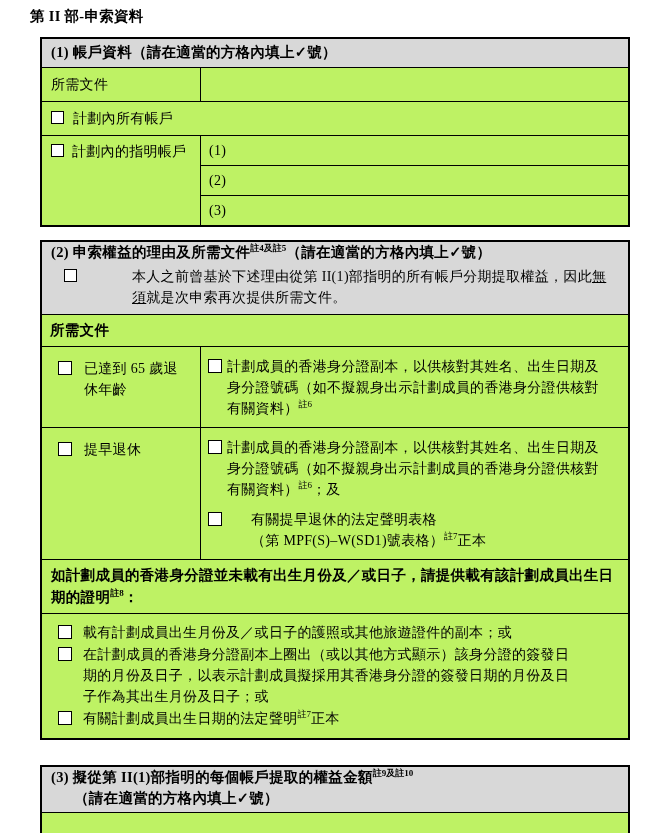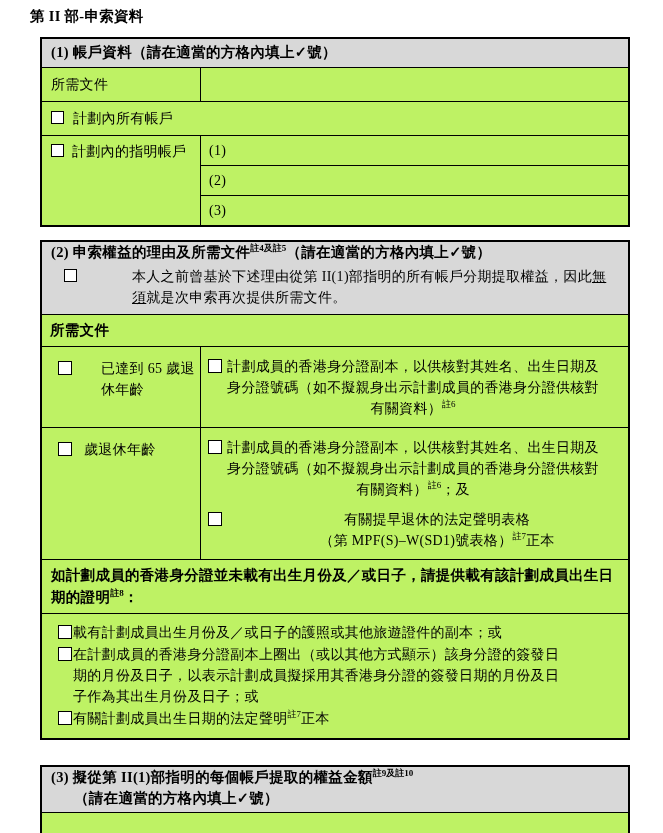--- a/index.html
+++ b/index.html
@@ -60,33 +60,33 @@
   .sub-row { padding: 4px 8px; }
   .sub-row + .sub-row { border-top: 1px solid #000; }
   .gray2 { background: #d8d8d8; padding: 0 9px 6px 9px; }
   .g-title { font-weight: bold; font-size: 14.5px; }
   .prev-claim { display: flex; margin: 3px 0 0 13px; gap: 44px; }
   .prev-claim .txt { margin-left: 11px; width: 533px; }
   .colhead { font-weight: bold; font-size: 14.5px; }
   .reason-cell { display: flex; padding: 11px 4px 6px 16px; }
   .reason-cell .txt { margin-left: 12px; width: 100px; }
   .doc-cell { padding: 9px 4px 8px 7px; }
-  .doc-item { display: flex; text-align: center; }
+  .doc-item { display: flex; }
   .doc-item .txt { margin-left: 5px; width: 372px; }
   .doc-item + .doc-item { margin-top: 9px; gap: 24px; }
   .note-row {
     border-top: 1px solid #000;
     padding: 4px 10px 5px 9px;
     font-weight: bold;
     font-size: 14.5px;
     line-height: 22px;
   }
   .list-row { border-top: 1px solid #000; padding: 7px 0 9px 0; }
   .list-item { display: flex; padding-left: 16px; margin-top: 1px; }
-  .list-item .txt { margin-left: 1px; width: 497px; }
+  .list-item .txt { margin-left: 11px; width: 497px; }
   .s3-line2 { margin-left: 23px; }
   .s3-body { display: flex; padding: 16px 9px 8px 14px; }
   .spacer13 { height: 13px; }
   .spacer24 { height: 25px; }
 </style>
 </head>
 <body>
 
 <div class="page">
 
@@ -140,36 +140,36 @@
         <span class="cb"></span>
         <span class="txt"><span>本人之前曾基於下述理由從第 II(1)部指明的所有帳戶分期提取權益，因此</span><span class="ul">無須</span><span>就是次申索再次提供所需文件。</span></span>
       </div>
     </div>
 
     <div class="row">
       <div class="cell-r colhead" style="padding:5px 8px;">所需文件</div>
     </div>
 
     <div class="row">
-      <div class="cell-l reason-cell" style="padding-right:0;gap:17px;">
+      <div class="cell-l reason-cell" style="padding-right:0;">
         <span class="cb big"></span>
         <span class="txt">已達到 65 歲退休年齡</span>
       </div>
       <div class="cell-r doc-cell">
         <div class="doc-item">
           <span class="cb big"></span>
           <span class="txt"><span>計劃成員的香港身分證副本，以供核對其姓名、出生日期及身分證號碼（如不擬親身出示計劃成員的香港身分證供核對有關資料）</span><span class="sup">註6</span></span>
         </div>
       </div>
     </div>
 
     <div class="row">
       <div class="cell-l reason-cell" style="padding-right:0;">
         <span class="cb big"></span>
-        <span class="txt">歲退休年齡</span>
+        <span class="txt">提早退休</span>
       </div>
       <div class="cell-r doc-cell">
         <div class="doc-item">
           <span class="cb big"></span>
           <span class="txt"><span>計劃成員的香港身分證副本，以供核對其姓名、出生日期及身分證號碼（如不擬親身出示計劃成員的香港身分證供核對有關資料）</span><span class="sup">註6</span><span>；及</span></span>
         </div>
         <div class="doc-item">
           <span class="cb big"></span>
           <span class="txt"><span>有關提早退休的法定聲明表格</span><br><span>（第 MPF(S)–W(SD1)號表格）</span><span class="sup">註7</span><span>正本</span></span>
         </div>

